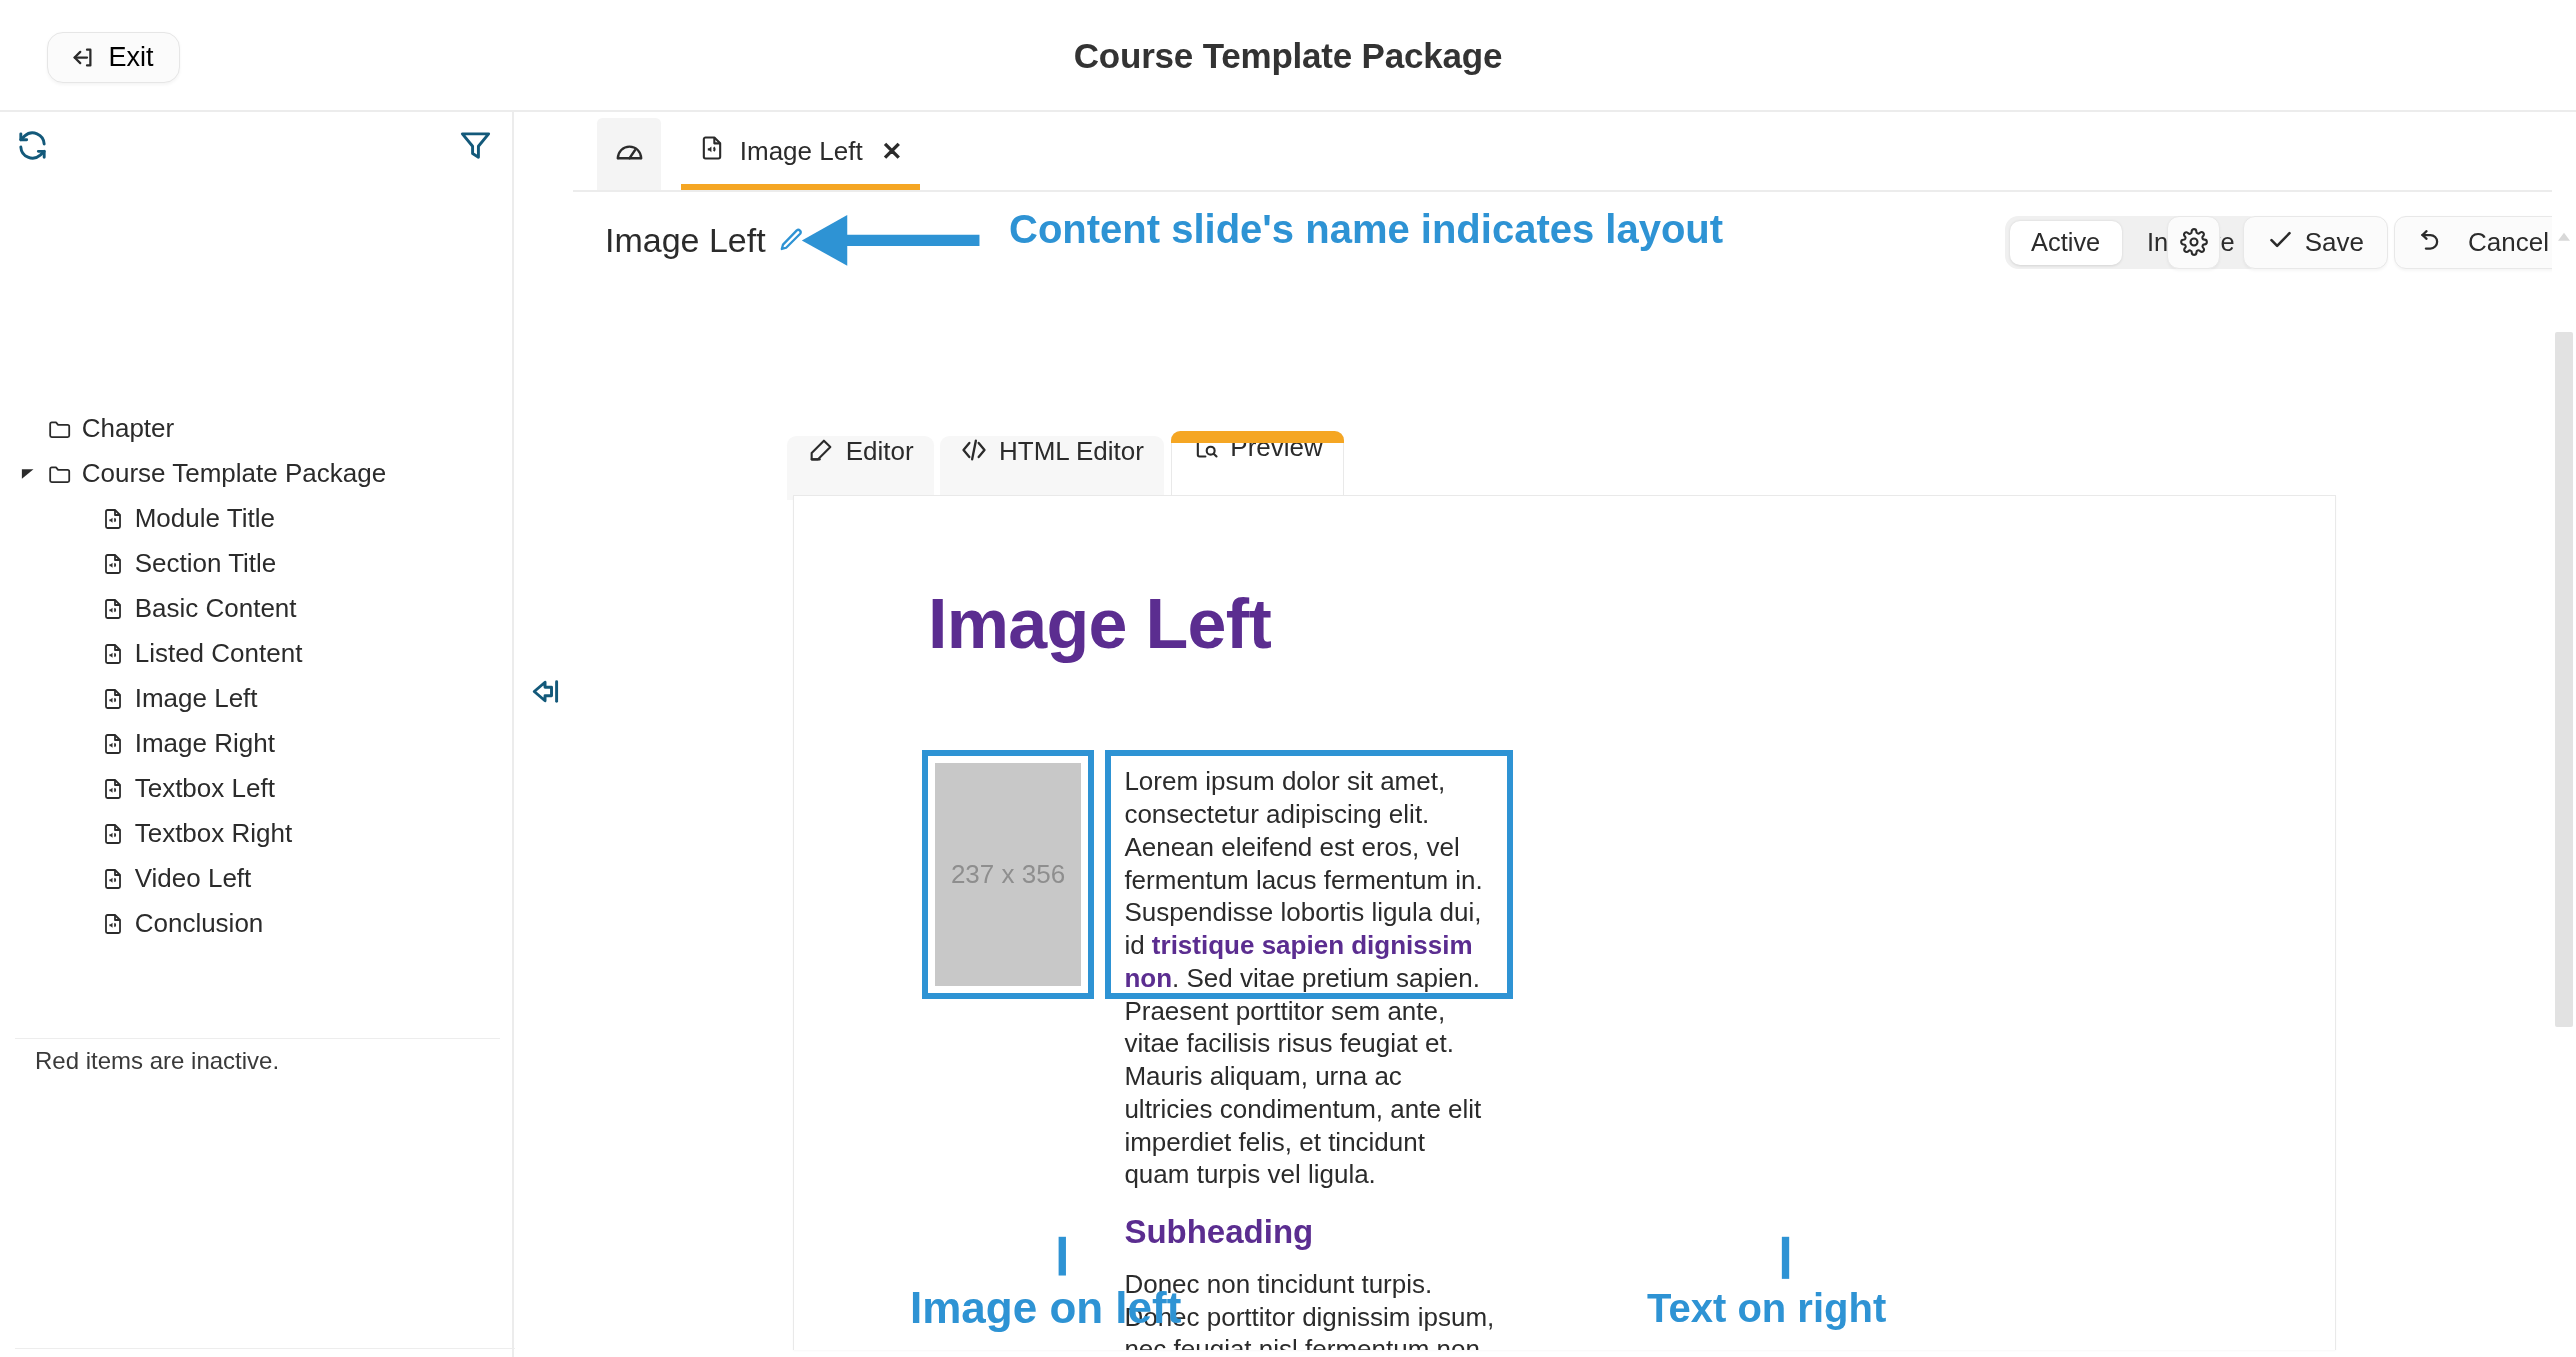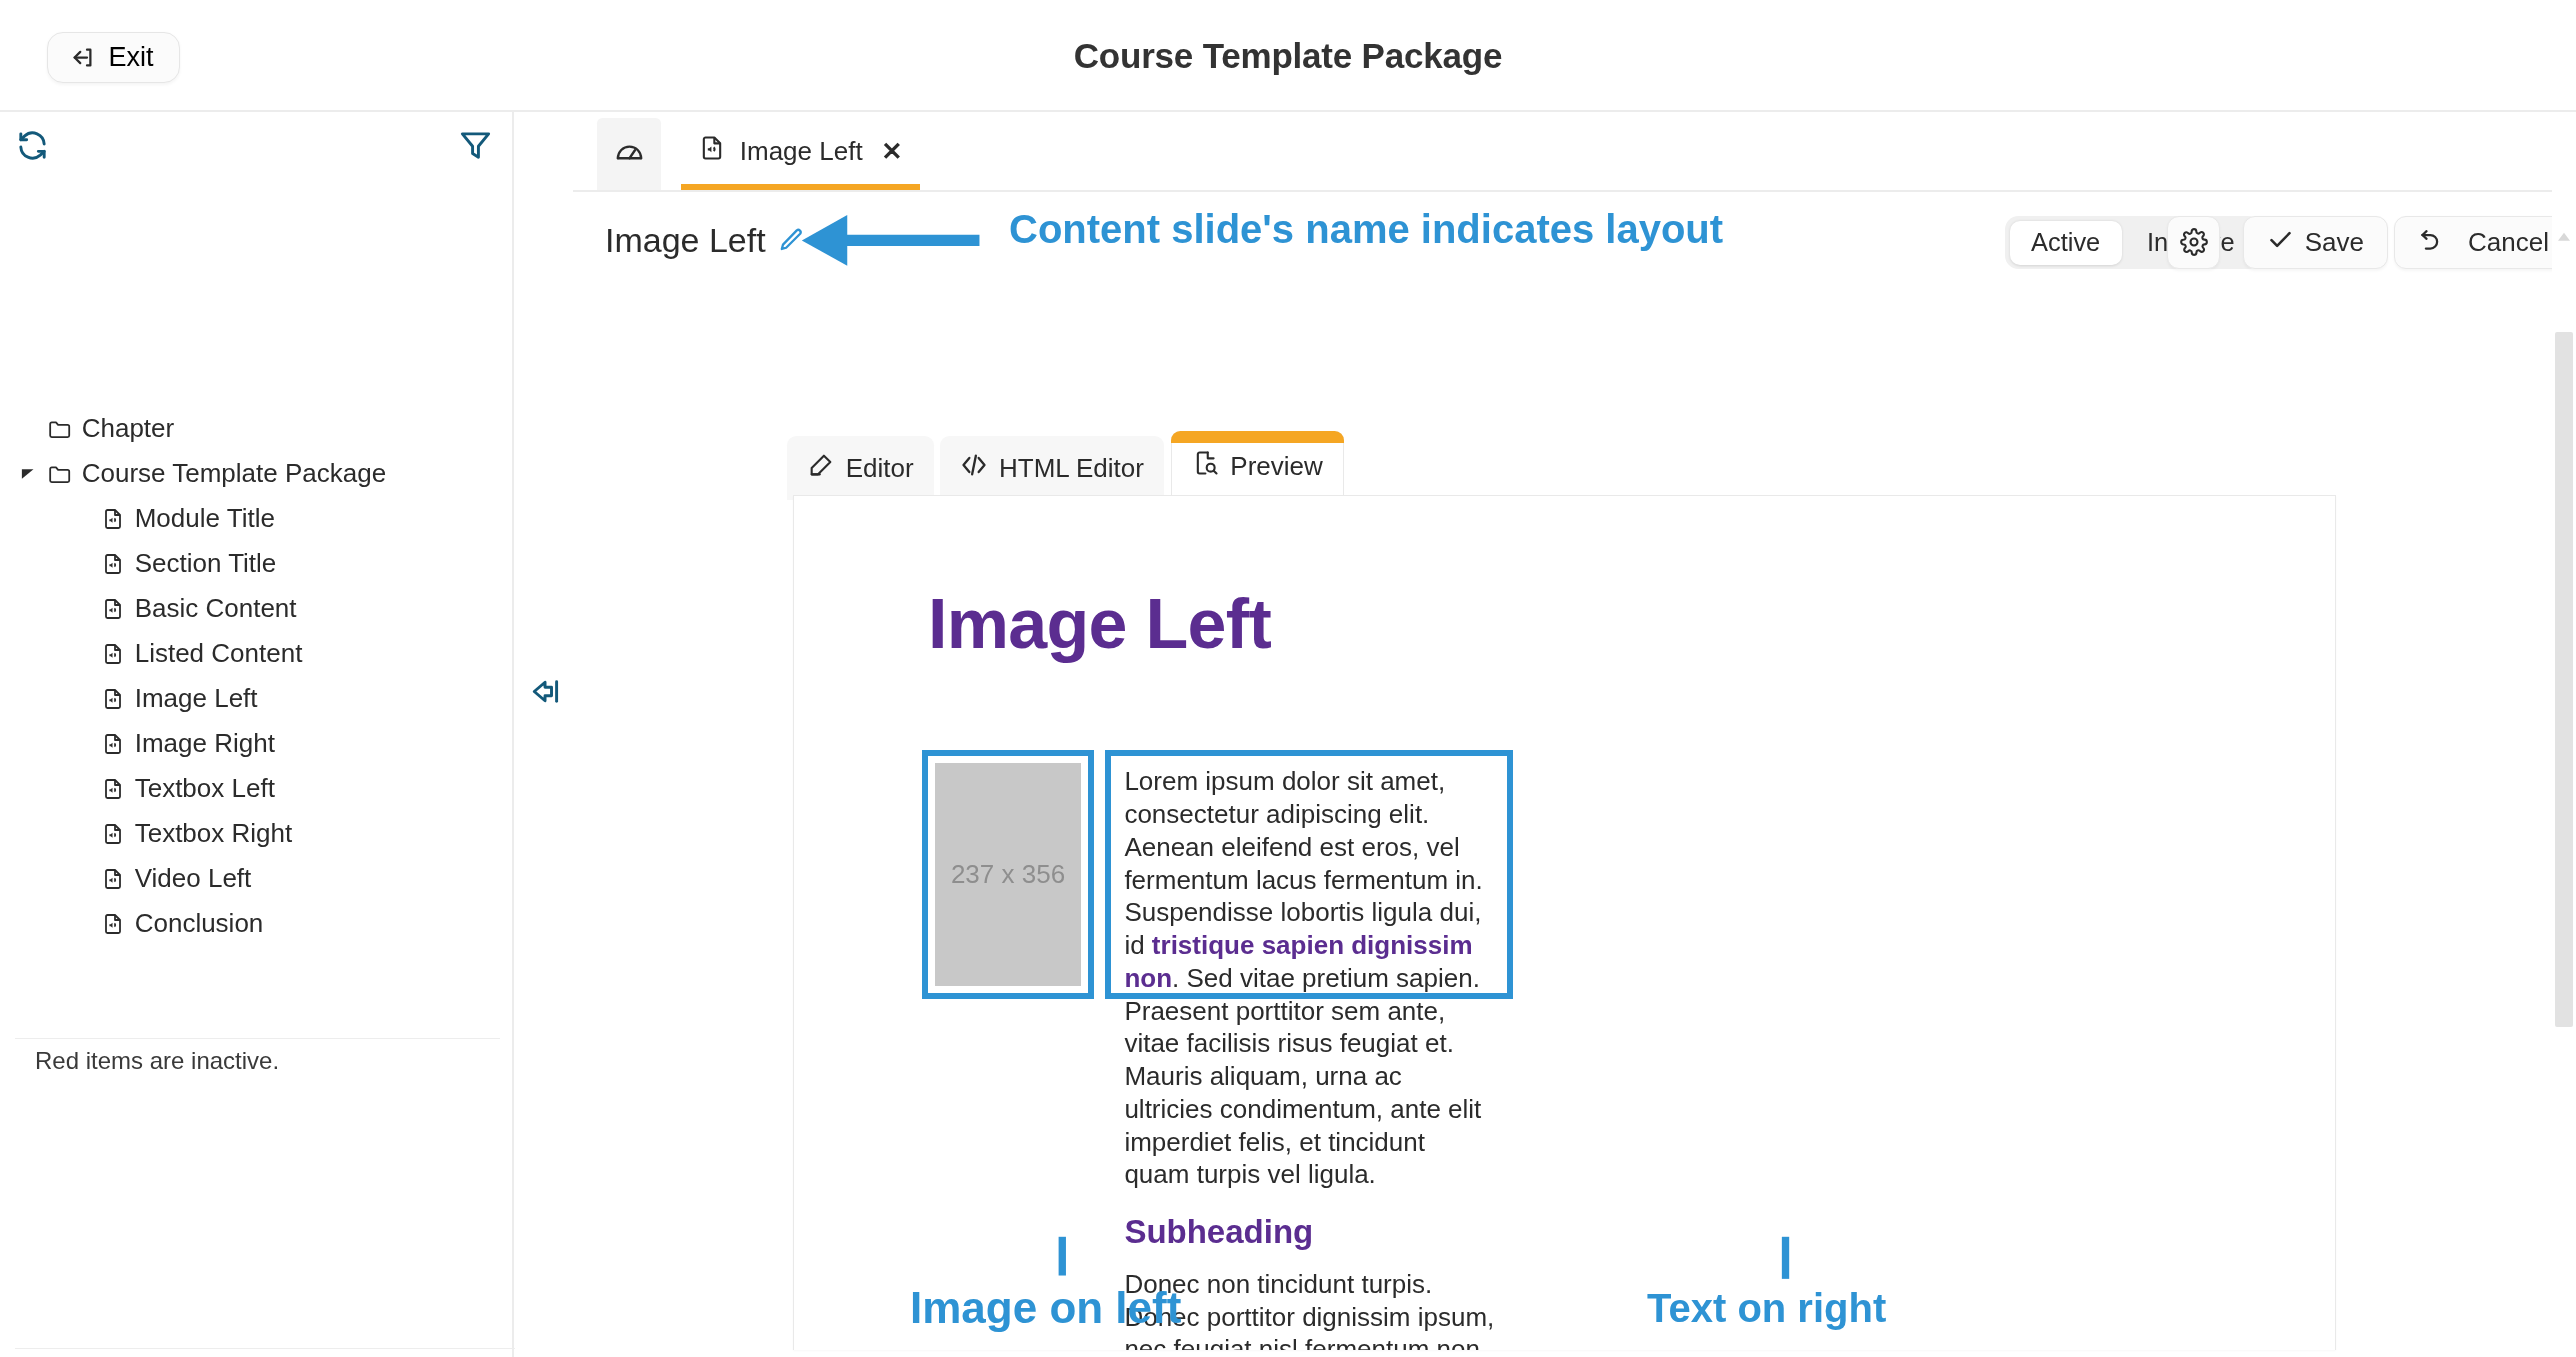--- a/index.html
+++ b/index.html
@@ -277,21 +277,21 @@
   #editor-tabs {
     position: absolute;
     left: 214px; top: 319px;
     display: flex;
     align-items: flex-end;
     gap: 6.7px;
   }
   .ed-tab {
     height: 64px;
     padding: 0 20px;
-    display: flex; align-items: center; gap: 10.7px;
+    display: flex; align-items: flex-start; gap: 10.7px;
     font-size: 26px;
     color: #2b2b2b;
     background: #f7f7f7;
     border-top-left-radius: 9.4px;
     border-top-right-radius: 9.4px;
     cursor: pointer;
     position: relative;
   }
   .ed-tab.active {
     background: #ffffff;

